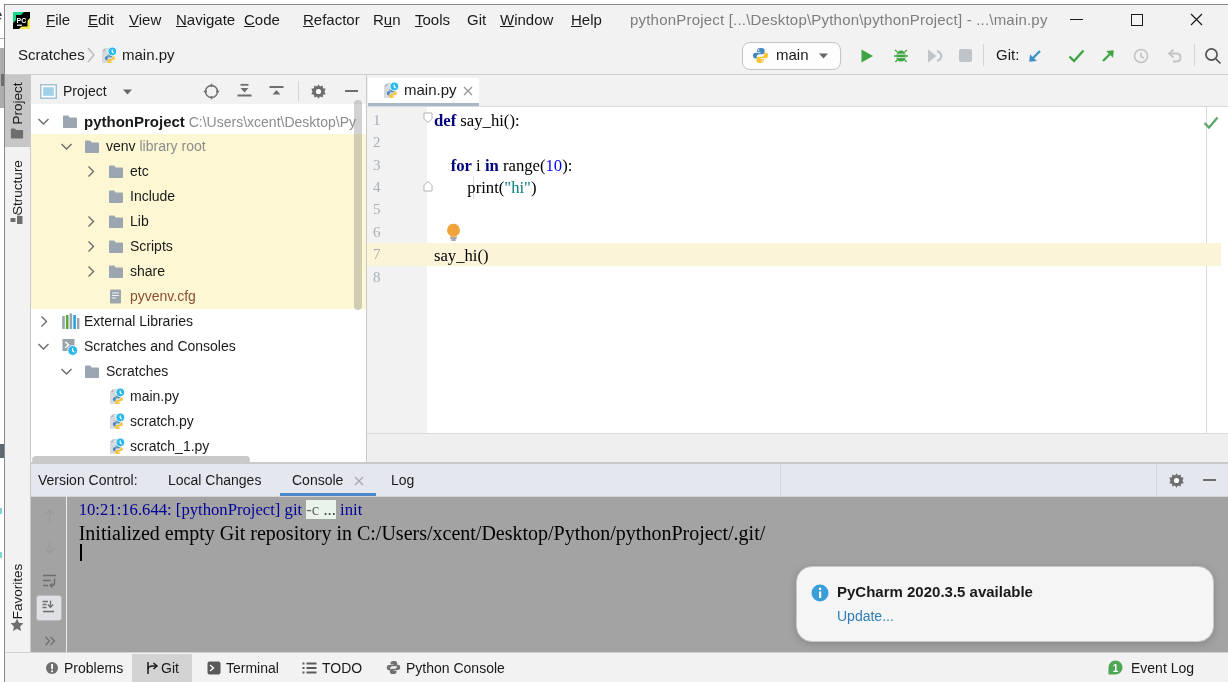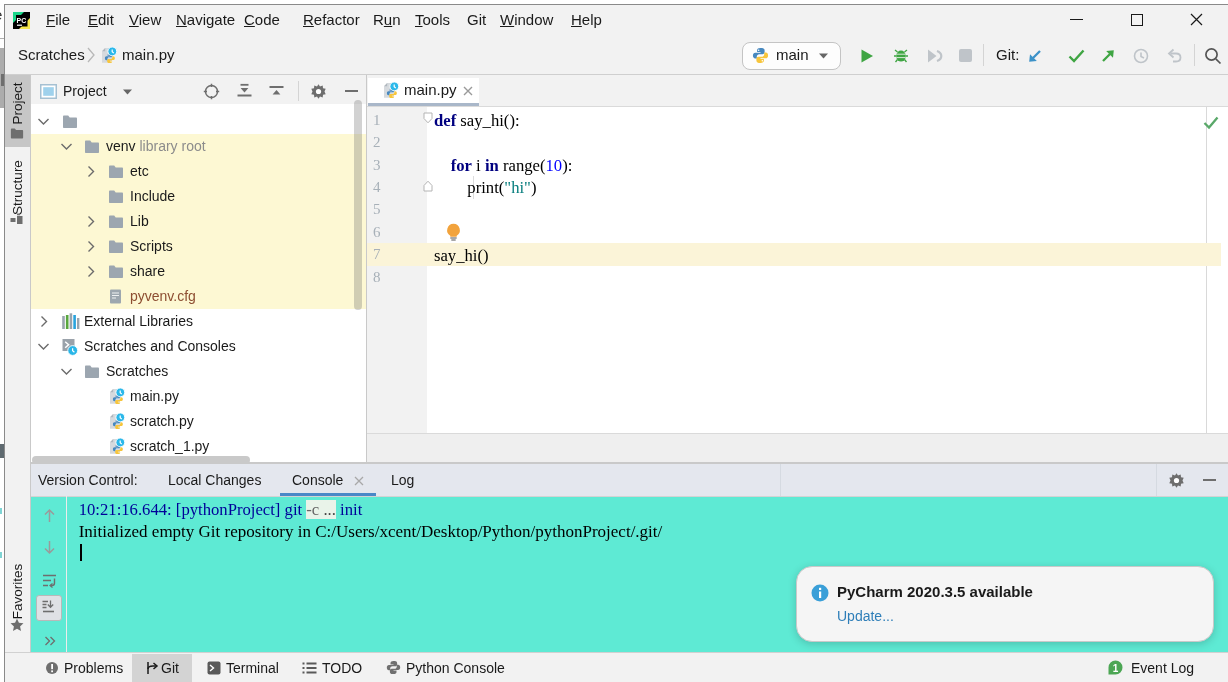--- a/index.html
+++ b/index.html
@@ -41,20 +41,21 @@
     <span class="ab" style="left:129px;top:11px"><u>V</u>iew</span>
     <span class="ab" style="left:176px;top:11px"><u>N</u>avigate</span>
     <span class="ab" style="left:244px;top:11px"><u>C</u>ode</span>
     <span class="ab" style="left:303px;top:11px"><u>R</u>efactor</span>
     <span class="ab" style="left:373px;top:11px">R<u>u</u>n</span>
     <span class="ab" style="left:415px;top:11px"><u>T</u>ools</span>
     <span class="ab" style="left:467px;top:11px">Git</span>
     <span class="ab" style="left:500px;top:11px"><u>W</u>indow</span>
     <span class="ab" style="left:571px;top:11px"><u>H</u>elp</span>
   </div>
+  <span class="ab" style="left:630px;top:11px;font-size:15px;color:#7e7e7e;letter-spacing:0.2px">pythonProject [...\Desktop\Python\pythonProject] - ...\main.py</span>
 
   <div class="ab" style="left:1070px;top:19px;width:13px;height:1px;background:#1a1a1a"></div>
   <div class="ab" style="left:1131px;top:14px;width:10px;height:10px;border:1px solid #1a1a1a"></div>
   <svg class="ab" style="left:1190px;top:13px" width="13" height="13" viewBox="0 0 13 13">
     <path d="M1 1 L12 12 M12 1 L1 12" stroke="#1a1a1a" stroke-width="1.2"></path>
   </svg>
 </div>
 
 <div class="ab" style="left:5px;top:37px;width:1223px;height:37px;background:#f2f2f2;border-bottom:1px solid #cfcfcf"></div>
 <div class="ab" style="left:0;top:37px;width:1228px;height:37px">
@@ -207,20 +208,21 @@
 
   <div class="ab" style="left:0;top:59px;width:335px;height:175px;background:#fdf8d3"></div>
 
   <div class="ab" style="left:0;top:0;width:335px;height:388px;font-size:14px;color:#1a1a1a;white-space:nowrap">
     <svg class="ab" style="left:6px;top:40px" width="13" height="13" viewBox="0 0 13 13">
         <use href="#chevdown"></use>
       </svg>
     <svg class="ab" style="left:31px;top:39px" width="16" height="15" viewBox="0 0 16 15">
         <use href="#folder"></use>
       </svg>
+    <span class="ab" style="left:53px;top:38px"><b style="font-size:15px">pythonProject</b> <span class="g">C:\Users\xcent\Desktop\Py</span></span>
 
     <svg class="ab" style="left:29px;top:65px" width="13" height="13" viewBox="0 0 13 13">
         <use href="#chevdown"></use>
       </svg>
     <svg class="ab" style="left:53px;top:64px" width="16" height="15" viewBox="0 0 16 15">
         <use href="#folder"></use>
       </svg>
     <span class="ab" style="left:75px;top:63px">venv <span class="g">library root</span></span>
 
     <svg class="ab" style="left:53px;top:90px" width="13" height="13" viewBox="0 0 13 13">
@@ -368,21 +370,21 @@
   </svg>
 
   <div class="ab" style="left:0;top:358px;width:861px;height:1px;background:#dadada"></div>
   <div class="ab" style="left:0;top:359px;width:861px;height:29px;background:#efefef"></div>
 
   <svg class="ab" style="left:836px;top:41px" width="16" height="14" viewBox="0 0 16 14">
     <path d="M1.5 7 L6 11.5 L14.5 1.5" stroke="#59a869" stroke-width="2.3" fill="none"></path>
   </svg>
 </div>
 
-<div class="ab" style="left:31px;top:463px;width:1197px;height:190px;background:#5eead4">
+<div class="ab" style="left:31px;top:463px;width:1197px;height:190px;background:#a3a3a3">
   <div class="ab" style="left:0;top:-1px;width:1197px;height:2px;background:#c9c9c9"></div>
   <div class="ab" style="left:0;top:1px;width:1197px;height:32px;background:#e4e7ee;border-bottom:1px solid #d3d3d3"></div>
   <div class="ab" style="left:749px;top:1px;width:1px;height:32px;background:#d5dae1"></div>
   <div class="ab" style="left:1125px;top:1px;width:1px;height:32px;background:#d5dae1"></div>
   <div class="ab" style="left:0;top:1px;width:1197px;height:32px;font-size:14px;color:#1a1a1a">
     <span class="ab" style="left:7px;top:8px">Version Control:</span>
     <span class="ab" style="left:137px;top:8px">Local Changes</span>
     <span class="ab" style="left:261px;top:8px">Console</span>
     <svg class="ab" style="left:323px;top:12px" width="10" height="10" viewBox="0 0 10 10">
       <path d="M1 1 L9 9 M9 1 L1 9" stroke="#a8a8a8" stroke-width="1.3"></path>
@@ -412,21 +414,21 @@
   <svg class="ab" style="left:10px;top:136px" width="15" height="15" viewBox="0 0 15 15">
     <path d="M1.5 2.5 H7 M1.5 5.5 H5.5 M1.5 8.5 H5.5" stroke="#6e6e6e" stroke-width="1.3"></path>
     <path d="M9.5 1.5 V8 M6.8 5.5 L9.5 8.3 L12.2 5.5" stroke="#6e6e6e" stroke-width="1.3" fill="none"></path>
     <path d="M2 12.5 H13" stroke="#6e6e6e" stroke-width="1.6"></path>
   </svg>
   <svg class="ab" style="left:13px;top:173px" width="13" height="10" viewBox="0 0 13 10">
     <path d="M1.5 1 L5.5 5 L1.5 9 M6.5 1 L10.5 5 L6.5 9" stroke="#6e6e6e" stroke-width="1.3" fill="none"></path>
   </svg>
 
   <div class="ab mono" style="left:47.7px;top:37px;font-size:16.66px;white-space:pre;color:#000099">10:21:16.644: [pythonProject] git <span style="background:#e9f3e9;color:#666">-c<span style="color:#444"> ...</span></span> init</div>
-  <div class="ab mono" style="left:47.7px;top:59px;font-size:17px;white-space:pre;color:#000">Initialized empty Git repository in C:/Users/xcent/Desktop/Python/pythonProject/.git/</div>
+  <div class="ab mono" style="left:47.7px;top:59px;font-size:20px;white-space:pre;color:#000">Initialized empty Git repository in C:/Users/xcent/Desktop/Python/pythonProject/.git/</div>
   <div class="ab" style="left:49px;top:81px;width:1.5px;height:17px;background:#000"></div>
 </div>
 
 <div class="ab" style="left:5px;top:652px;width:1223px;height:30px;background:#f2f2f2;border-top:1px solid #d1d1d1;font-size:14px;color:#1a1a1a">
   <svg class="ab" style="left:40px;top:8px" width="14" height="14" viewBox="0 0 14 14">
     <circle cx="7" cy="7" r="6" fill="#6e6e6e"></circle>
     <rect x="6.2" y="3" width="1.8" height="5.2" fill="#fff"></rect>
     <rect x="6.2" y="9.4" width="1.8" height="1.8" fill="#fff"></rect>
   </svg>
   <span class="ab" style="left:59px;top:7px">Problems</span>

